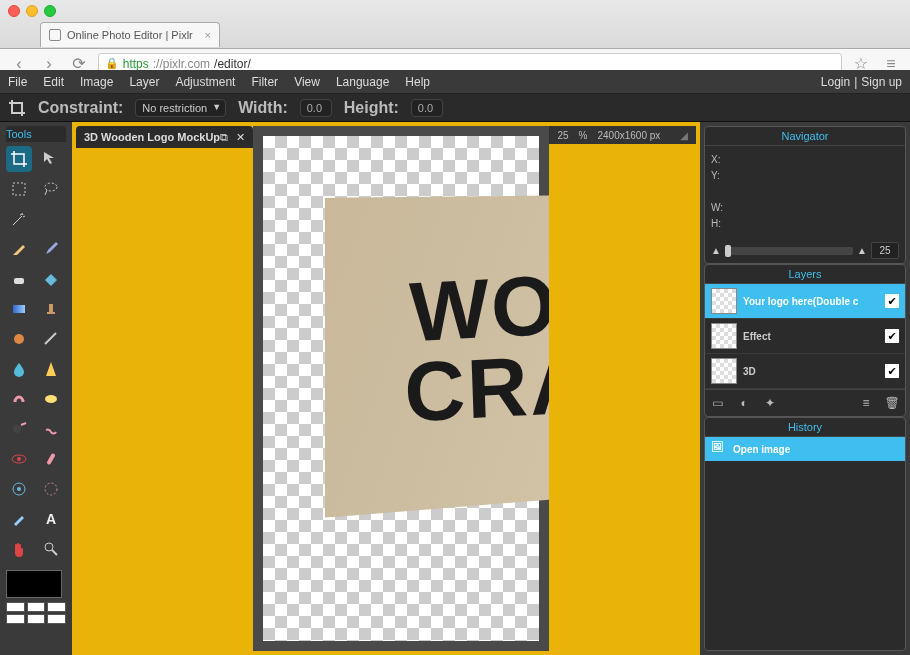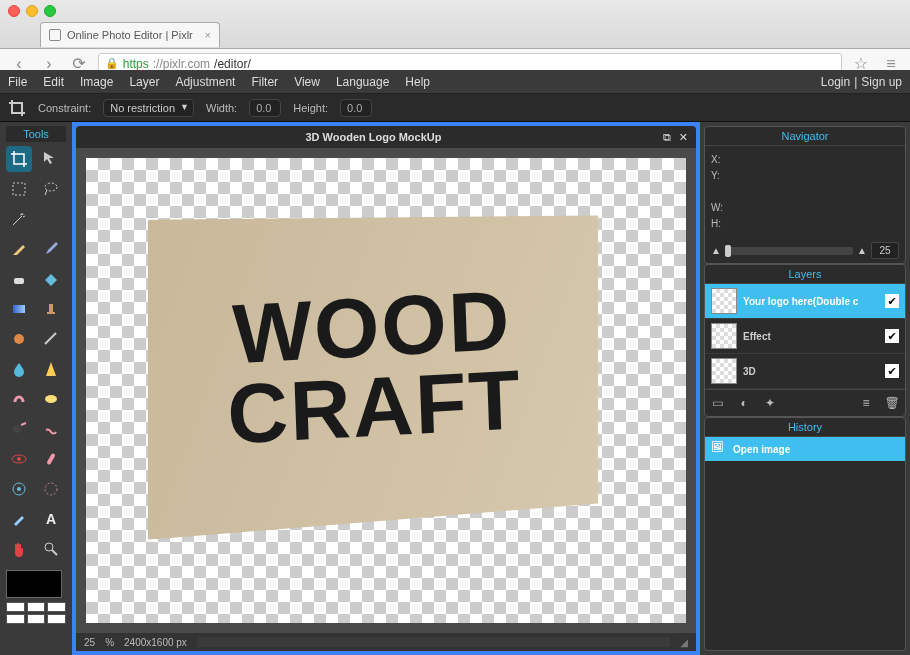--- a/index.html
+++ b/index.html
@@ -25,40 +25,40 @@
 
 .menubar{height:24px;background:#3a3a3a;display:flex;align-items:center;padding:0 8px;border-bottom:1px solid #222}
 .menubar span{margin-right:16px;font-size:12px;color:#ddd;cursor:pointer}
 .menubar .right{margin-left:auto;display:flex;gap:4px}
 .menubar .right span{margin-right:0}
 .divider{color:#666}
 
 
 .toolbar{height:28px;background:#2a2a2a;display:flex;align-items:center;padding:0 8px;gap:12px;border-bottom:1px solid #111}
 .tb-ic{width:18px;height:18px;display:flex;align-items:center;justify-content:center}
-.tb-label{color:#bbb;font-size:11px;font-weight:normal}
+.tb-label{color:#bbb;font-size:16px;font-weight:bold}
 .tb-select{background:#222;color:#ccc;font-size:11px;padding:2px 18px 2px 6px;border:1px solid #444;border-radius:4px;position:relative}
 .tb-val{color:#aaa;font-size:11px;padding:2px 6px;background:#222;border:1px solid #444;border-radius:4px;width:32px;display:inline-block}
 
 
 .main{flex:1;display:flex;min-height:0}
 
 
 .tools-panel{width:72px;background:#3a3a3a;display:flex;flex-direction:column;padding:4px 6px}
-.tools-title{text-align:center;font-size:11px;color:#3fbfef;background:#2b2b2b;padding:2px 0;margin-bottom:4px;border-radius:4px 4px 0 0}
+.tools-title{font-size:11px;color:#3fbfef;background:#2b2b2b;padding:2px 0;margin-bottom:4px;border-radius:4px 4px 0 0}
 .tools-grid{display:grid;grid-template-columns:1fr 1fr;gap:4px}
 .tool{width:26px;height:26px;display:flex;align-items:center;justify-content:center;border-radius:4px;cursor:pointer}
 .tool.sel{background:#1d6a84}
 .tool svg{width:18px;height:18px}
 .swatch{width:56px;height:28px;background:#000;border:1px solid #666;margin-top:8px}
 .swatch-grid{display:grid;grid-template-columns:repeat(3,1fr);gap:2px;margin-top:4px}
 .swatch-grid div{height:10px;background:#fff;border:1px solid #555}
 
 
-.canvas-area{flex:1;background:#3b82f6;display:flex;flex-direction:column;padding:4px;min-width:0}
+.canvas-area{flex:1;background:#eab308;display:flex;flex-direction:row;padding:4px;min-width:0}
 .canvas-titlebar{background:#2b2b2b;height:22px;display:flex;align-items:center;padding:0 8px;font-size:11px;color:#ddd;border-radius:4px 4px 0 0}
 .canvas-titlebar .title{flex:1;text-align:center;font-weight:bold}
 .canvas-body{flex:1;background:#4a4a4a;padding:10px;position:relative;overflow:hidden}
 .checker{position:absolute;inset:10px;background-image:repeating-conic-gradient(#ccc 0 25%,#fff 0 50%);background-size:24px 24px}
 .wood{position:absolute;left:72px;top:60px;width:450px;height:320px;background:linear-gradient(110deg,#c9b89a,#d6c8ad);transform:skew(0deg,-3deg);clip-path:polygon(0 0,100% 6%,100% 96%,0 100%);display:flex;align-items:center;justify-content:center}
 .wood-text{font-size:84px;font-weight:900;color:#1a1a1a;letter-spacing:2px;line-height:0.95;text-align:center;font-family:Arial Black,Arial,sans-serif;transform:skew(0,2deg) rotate(-2deg)}
 .canvas-status{height:18px;background:#333;display:flex;align-items:center;padding:0 8px;gap:10px;font-size:10px;color:#bbb}
 .scroll-track{flex:1;height:10px;background:#3a3a3a}
 
 

